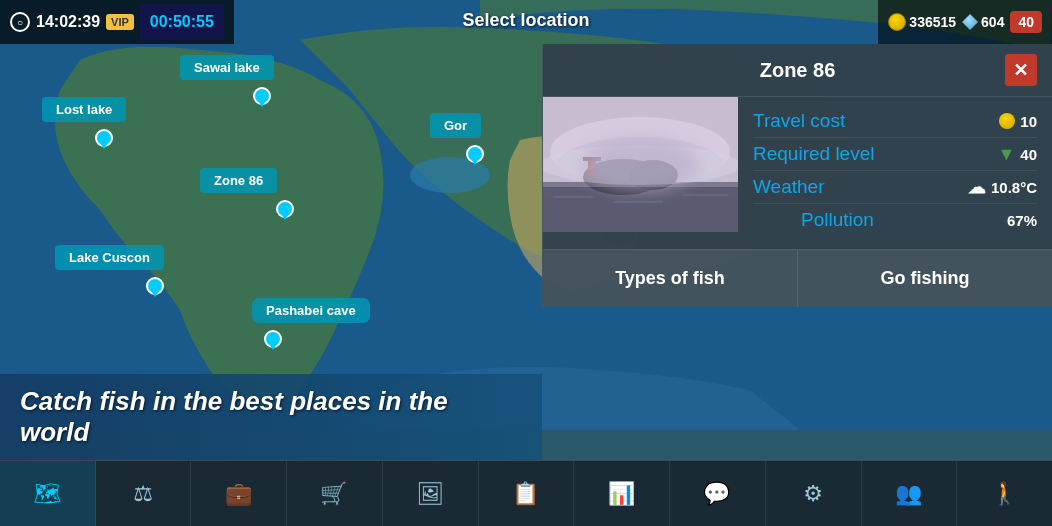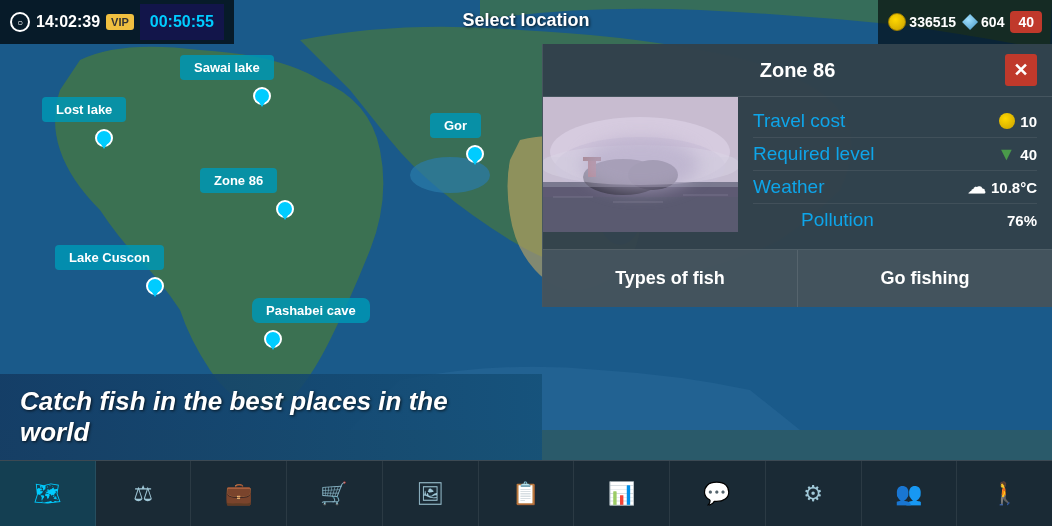--- a/index.html
+++ b/index.html
@@ -518,21 +518,21 @@
       </div>
       <div class="info-row">
         <span class="info-label">Weather</span>
         <span class="info-value">
           <span class="weather-icon">☁</span>
           <span>10.8°C</span>
         </span>
       </div>
       <div class="info-row">
         <span class="info-label">Pollution</span>
-        <span class="info-value">76%</span>
+        <span class="info-value">67%</span>
       </div>
     </div>
   </div>
 
   <div id="zone-actions">
     <button class="action-btn">Types of fish</button>
     <button class="action-btn">Go fishing</button>
   </div>
 </div>
 

